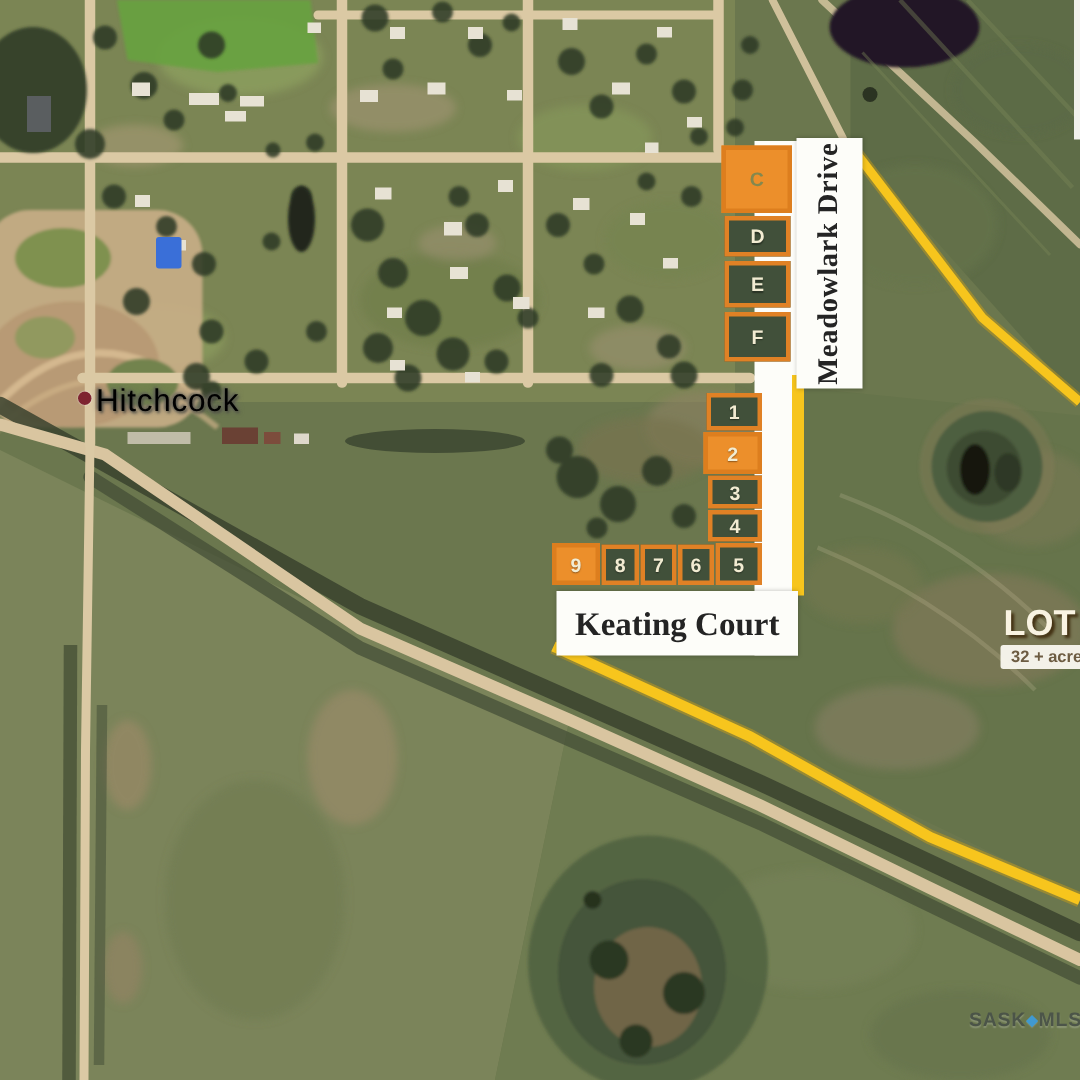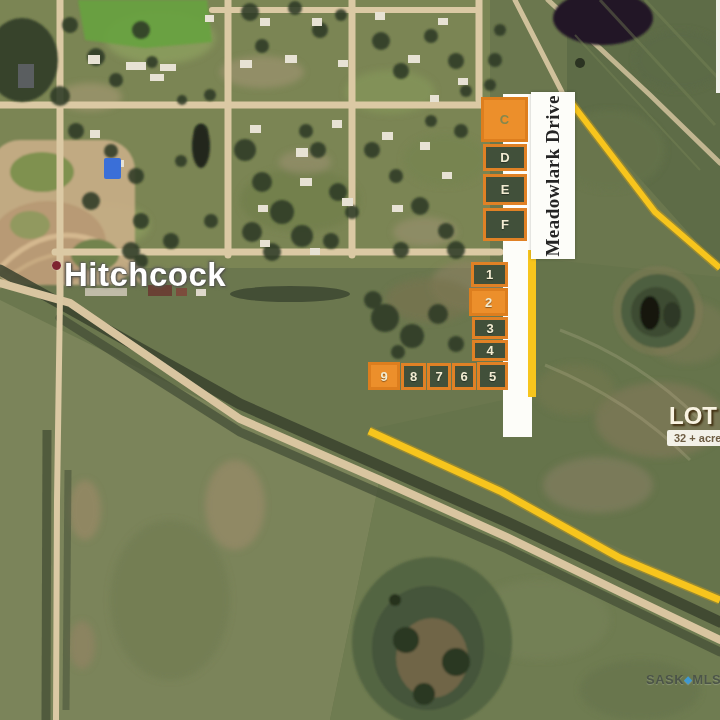--- a/index.html
+++ b/index.html
@@ -19,24 +19,23 @@
   .lot.hl{background:#ec8f2b;border-color:#dd7e1e;}
   .lot.hl .olive{color:#84884e;text-shadow:none;}
   .street-label{
     position:absolute;background:#fdfdf9;color:#242424;
     font-family:"Liberation Serif",serif;font-weight:bold;
     display:flex;align-items:center;justify-content:center;
     box-shadow:0 0 3px rgba(0,0,0,.25);
   }
   .vtext{writing-mode:vertical-rl;transform:rotate(180deg);font-size:19px;letter-spacing:.5px;white-space:nowrap;}
   .town-label{
-    position:absolute;color:#ffffff;font-size:33px;letter-spacing:.5px;
+    position:absolute;color:#000000;font-size:21px;letter-spacing:.5px;
     text-shadow:-1px -1px 2px #5a5a52,1px 1px 2px #4c4c44,0 0 4px #666;
     white-space:nowrap;
-    font-weight:bold;
   }
   .town-dot{position:absolute;width:9px;height:9px;border-radius:50%;background:#7e2430;box-shadow:0 0 1px #fff;}
   .parcel-title{
     position:absolute;font-weight:bold;font-size:24px;color:#f9f3e2;white-space:nowrap;
     text-shadow:2px 2px 2px rgba(60,40,10,.9);
   }
   .acreage{
     position:absolute;background:rgba(250,248,240,.95);border-radius:2px;
     padding:2px 7px;font-weight:bold;font-size:11px;color:#6d5c42;white-space:nowrap;
   }
@@ -307,20 +306,23 @@
   <div class="lot" style="left:452px;top:363px;width:24px;height:27px;">
     <span>6</span>
     </div>
   <div class="lot" style="left:477px;top:362px;width:31px;height:28px;">
     <span>5</span>
     </div>
 
   <div class="street-label" style="left:531px;top:92px;width:44px;height:167px;">
     <span class="vtext">Meadowlark Drive</span>
   </div>
+  <div class="street-label" style="left:371px;top:394px;width:161px;height:43px;font-size:22px;">
+    <span>Keating Court</span>
+  </div>
 
   <div class="parcel-title" style="left:669px;top:402px;">LOT 1</div>
   <div class="acreage" style="left:667px;top:430px;">32 + acres</div>
 
   <div class="town-dot" style="left:52px;top:261px;"></div>
   <div class="town-label" style="left:64px;top:256px;">Hitchcock</div>
 
   <div class="ov edge-sliver" style="left:716px;top:0;width:4px;height:93px;"></div>
 
   <div class="watermark" style="left:646px;top:672px;">

